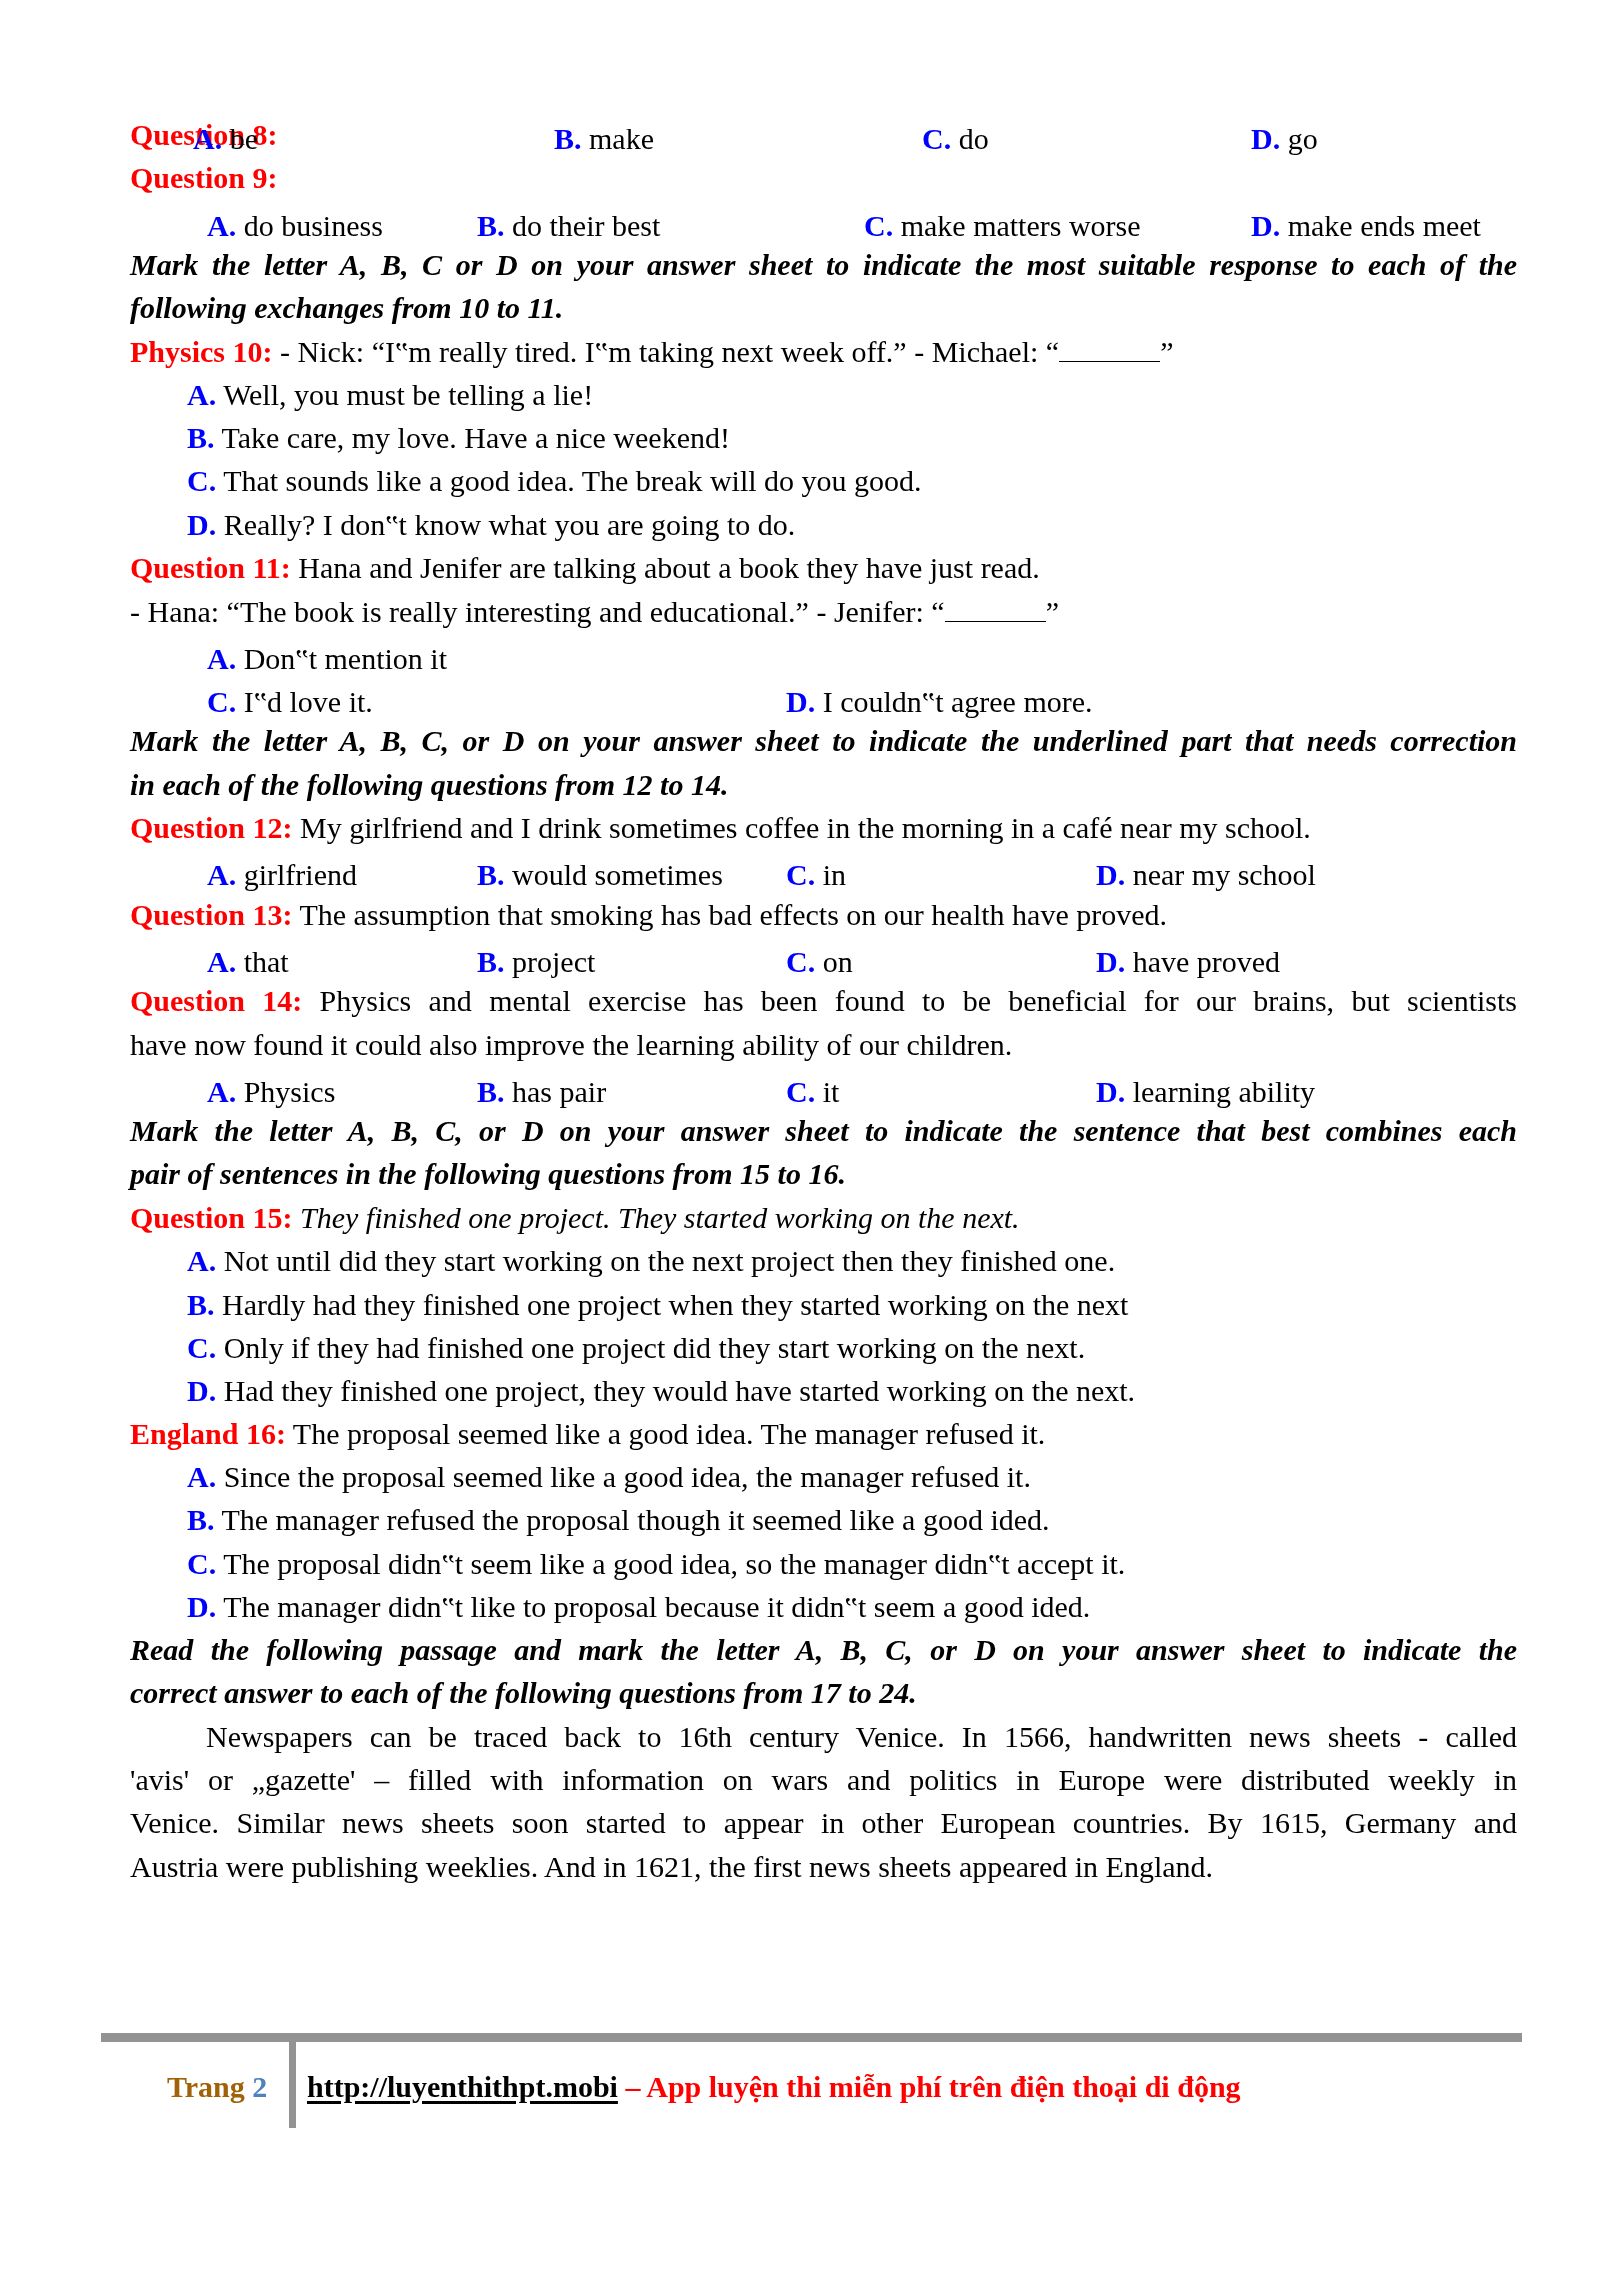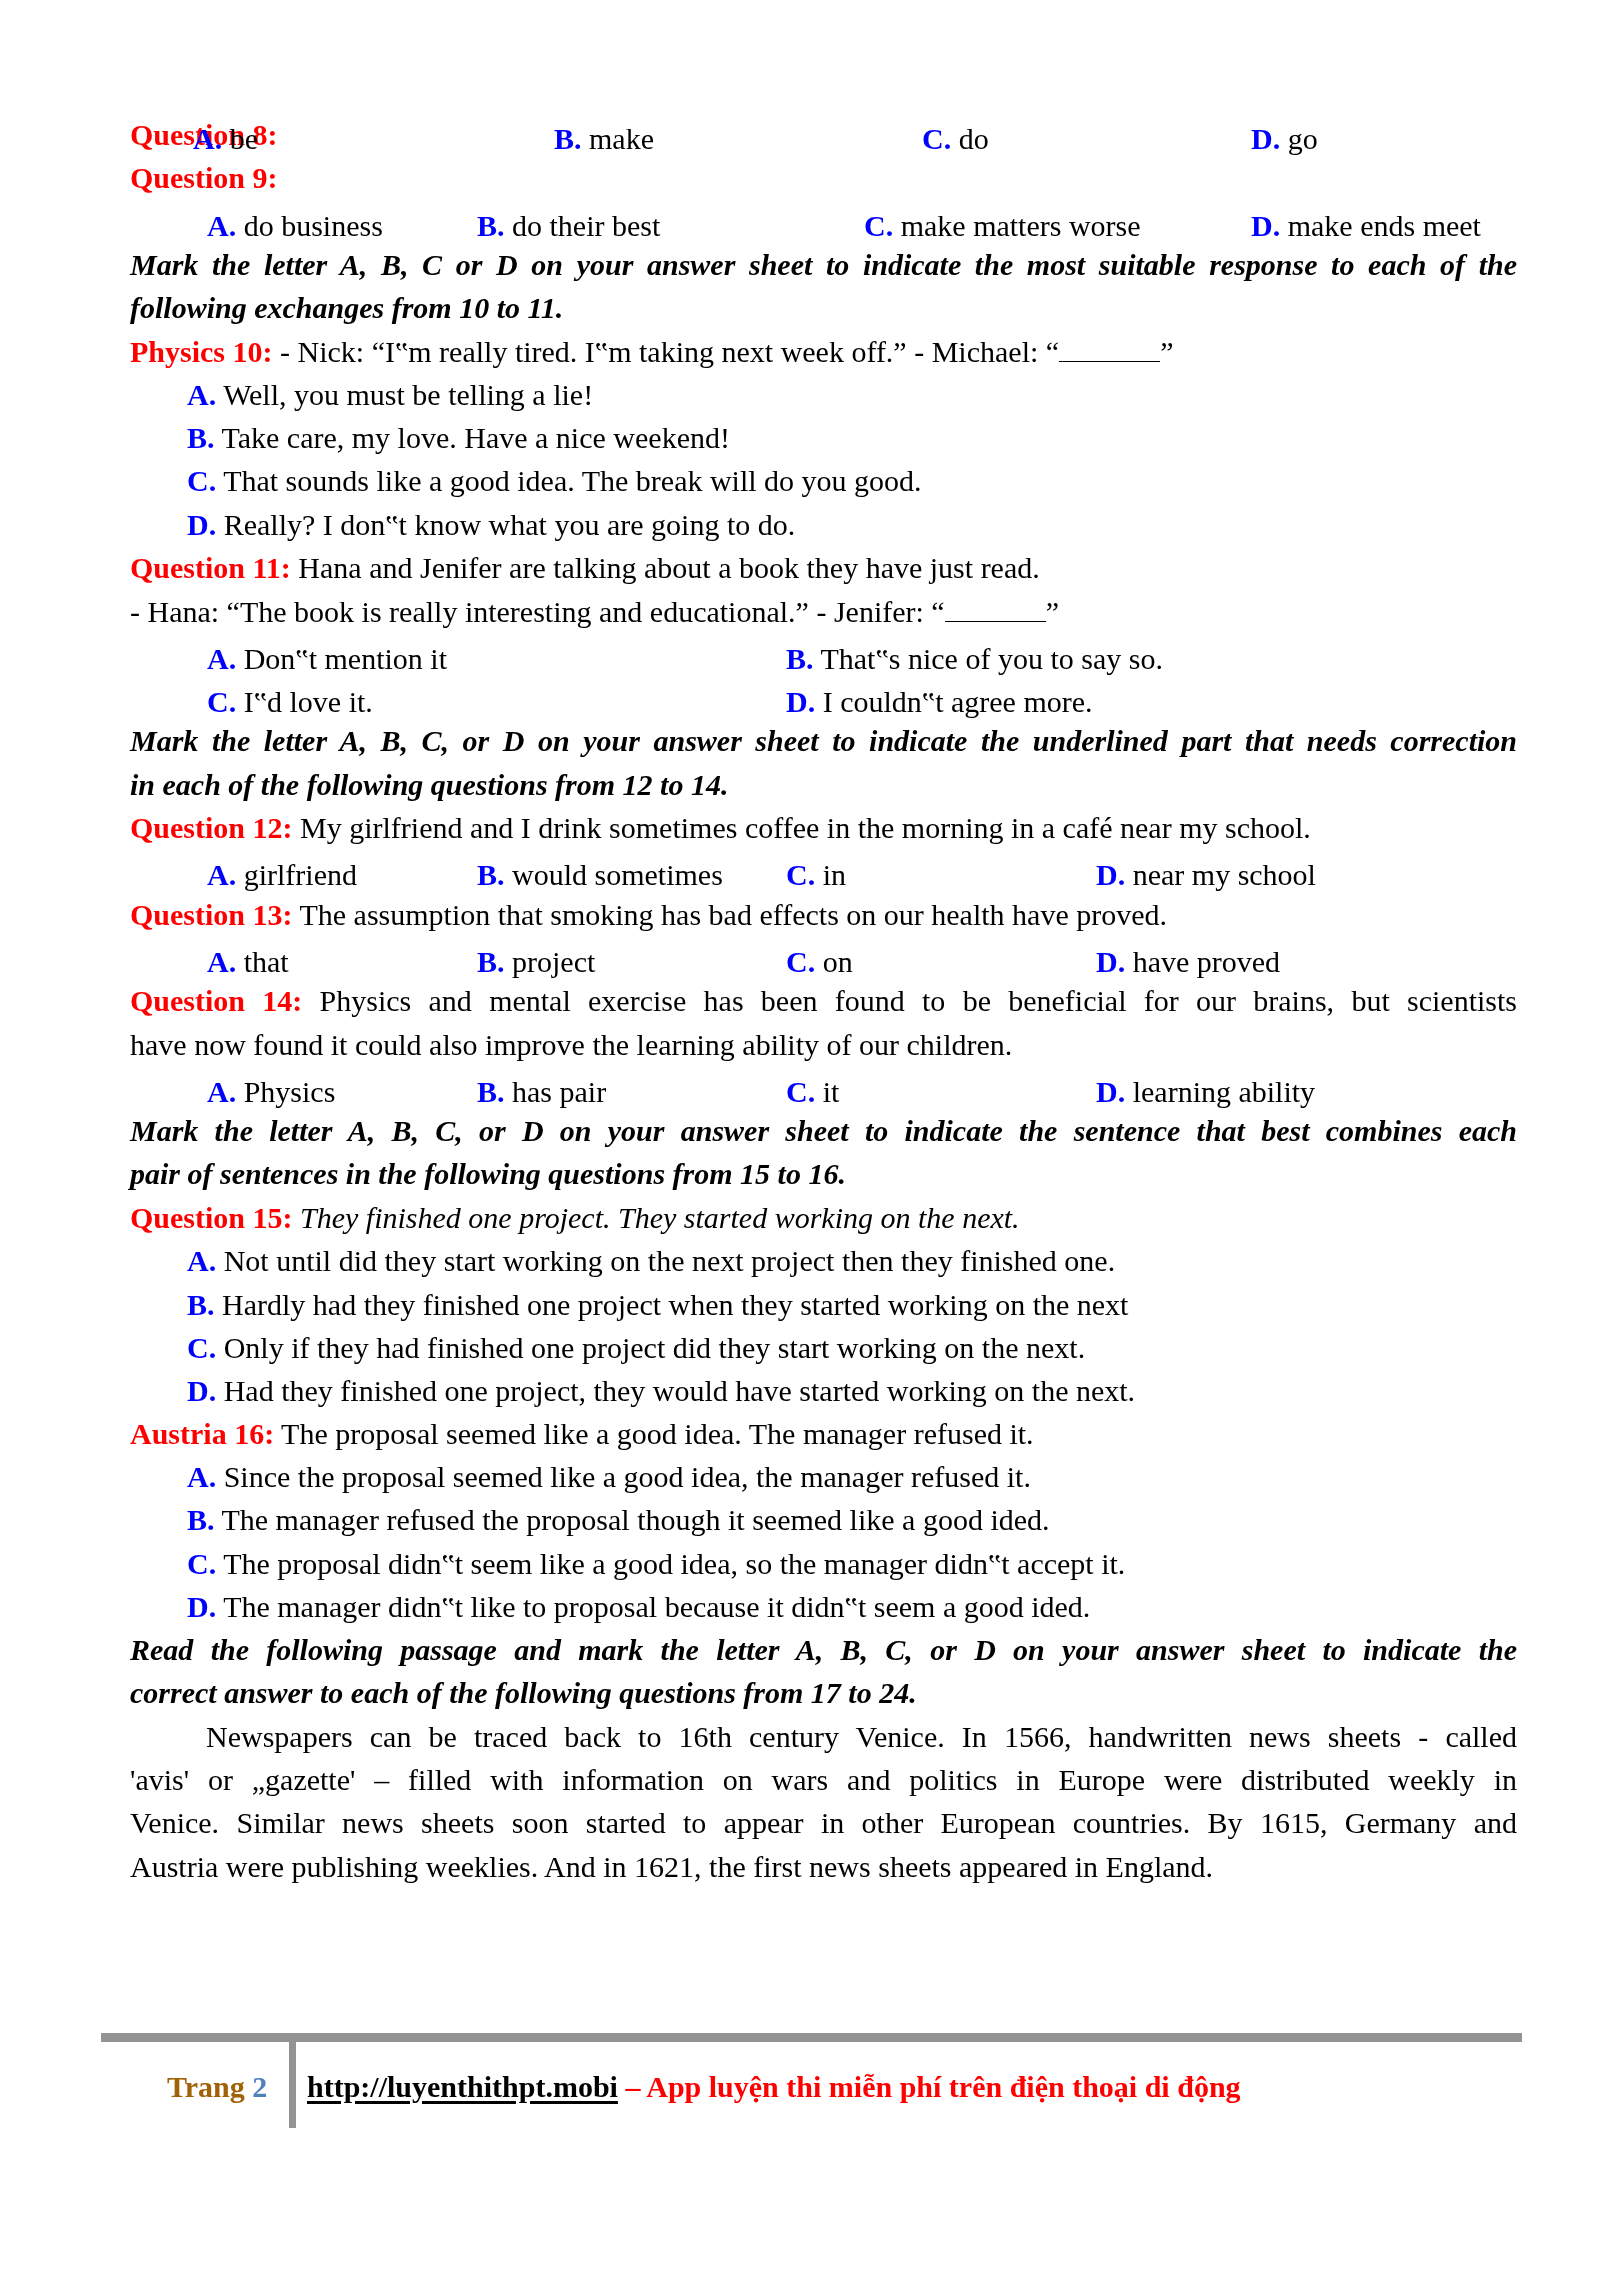--- a/index.html
+++ b/index.html
@@ -54,21 +54,20 @@
 <div class="ln" style="top:503px; left:175px"><span class="opt">D.</span><span> Really? I don‟t know what you are going to do.</span></div>
 
 <div class="ln" style="top:546px">
   <span class="qn">Question 11:</span><span> Hana and Jenifer are talking about a book they have just read.</span>
 </div>
 <div class="ln" style="top:590px">
   <span>- Hana: “The book is really interesting and educational.” - Jenifer: “</span><span class="blank"></span><span>”</span>
 </div>
 <div class="ln" style="top:633px">
   <span class="col" style="left:77px"><span class="opt">A.</span><span> Don‟t mention it</span></span>
-  <span class="col" style="left:656px"><span class="opt">B.</span><span> That‟s nice of you to say so.</span></span>
 </div>
 <div class="ln" style="top:676px">
   <span class="col" style="left:77px"><span class="opt">C.</span><span> I‟d love it.</span></span>
   <span class="col" style="left:656px"><span class="opt">D.</span><span> I couldn‟t agree more.</span></span>
 </div>
 
 <div class="ln j dir" style="top:719px">Mark the letter A, B, C, or D on your answer sheet to indicate the underlined part that needs correction</div>
 <div class="ln dir" style="top:763px">in each of the following questions from 12 to 14.</div>
 
 <div class="ln" style="top:806px">
@@ -107,21 +106,21 @@
 
 <div class="ln" style="top:1196px">
   <span class="qn">Question 15:</span><span class="it"> They finished one project. They started working on the next.</span>
 </div>
 <div class="ln" style="top:1239px; left:175px"><span class="opt">A.</span><span> Not until did they start working on the next project then they finished one.</span></div>
 <div class="ln" style="top:1283px; left:175px"><span class="opt">B.</span><span> Hardly had they finished one project when they started working on the next</span></div>
 <div class="ln" style="top:1326px; left:175px"><span class="opt">C.</span><span> Only if they had finished one project did they start working on the next.</span></div>
 <div class="ln" style="top:1369px; left:175px"><span class="opt">D.</span><span> Had they finished one project, they would have started working on the next.</span></div>
 
 <div class="ln" style="top:1412px">
-  <span class="qn">Austria 16:</span><span> The proposal seemed like a good idea. The manager refused it.</span>
+  <span class="qn">England 16:</span><span> The proposal seemed like a good idea. The manager refused it.</span>
 </div>
 <div class="ln" style="top:1455px; left:175px"><span class="opt">A.</span><span> Since the proposal seemed like a good idea, the manager refused it.</span></div>
 <div class="ln" style="top:1498px; left:175px"><span class="opt">B.</span><span> The manager refused the proposal though it seemed like a good ided.</span></div>
 <div class="ln" style="top:1542px; left:175px"><span class="opt">C.</span><span> The proposal didn‟t seem like a good idea, so the manager didn‟t accept it.</span></div>
 <div class="ln" style="top:1585px; left:175px"><span class="opt">D.</span><span> The manager didn‟t like to proposal because it didn‟t seem a good ided.</span></div>
 
 <div class="ln j dir" style="top:1628px">Read the following passage and mark the letter A, B, C, or D on your answer sheet to indicate the</div>
 <div class="ln dir" style="top:1671px">correct answer to each of the following questions from 17 to 24.</div>
 
 <div class="ln j" style="top:1715px; left:194px; width:1311px">Newspapers can be traced back to 16th century Venice. In 1566, handwritten news sheets - called</div>

